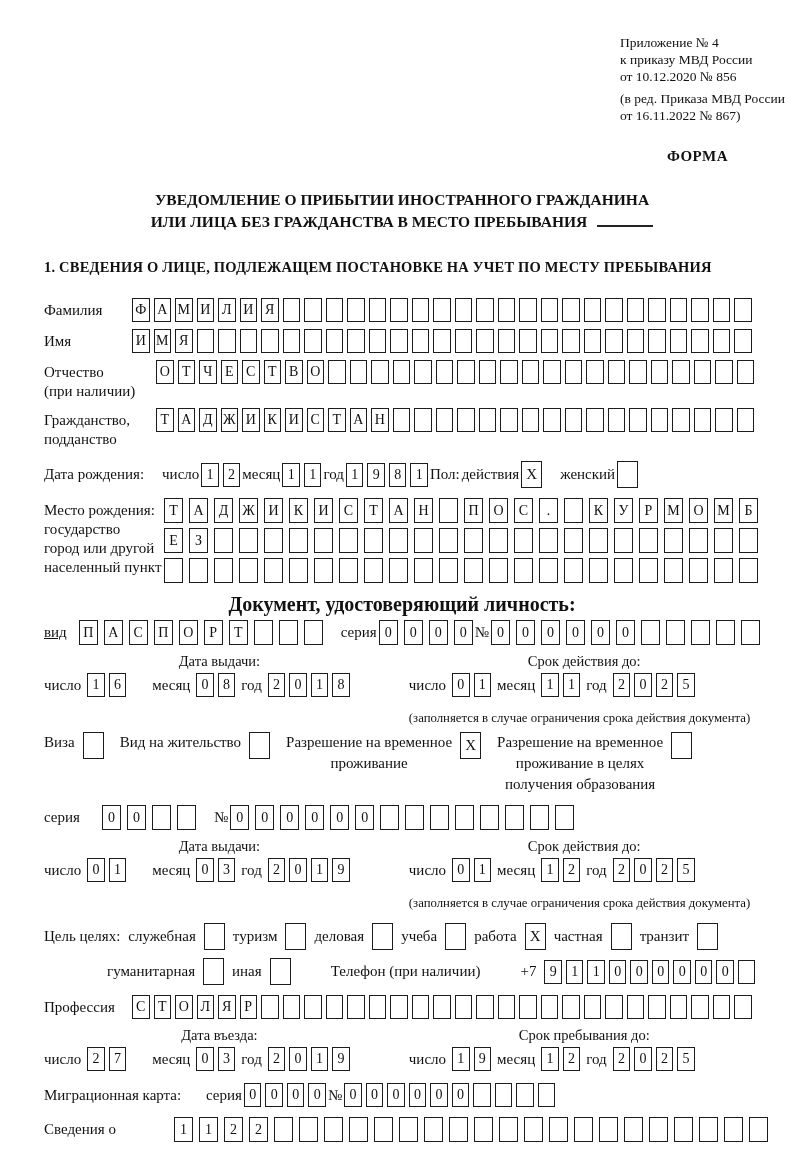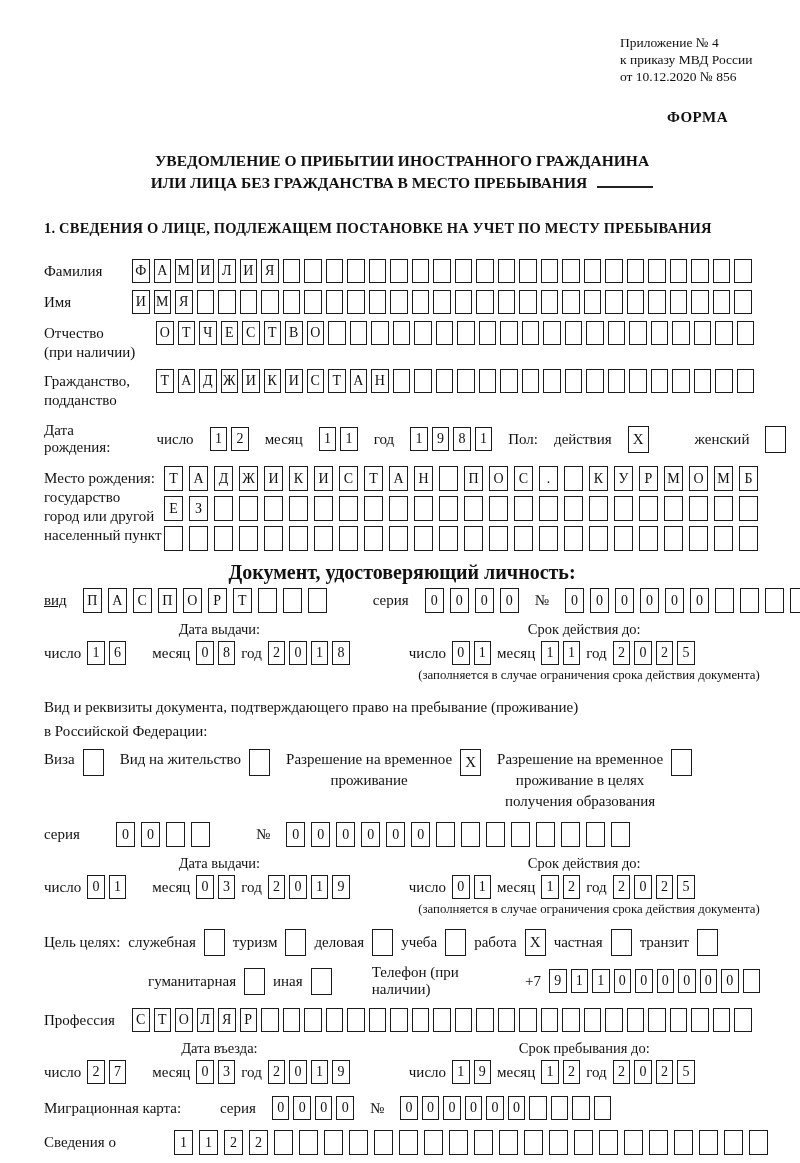--- a/index.html
+++ b/index.html
@@ -23,49 +23,53 @@
   .cell{box-sizing:border-box;flex:none;width:17.5px;height:24px;border:1.7px solid #1c1c1c;
         display:inline-flex;align-items:center;justify-content:center;
         font-size:14px;background:#fff;}
   .cells.wide{gap:6px;}
   .cells.wide .cell{width:19px;height:25px;}
   .stack{display:flex;flex-direction:column;gap:5px;}
 
   .cb{box-sizing:border-box;flex:none;width:21px;height:27px;border:1.7px solid #1c1c1c;
       display:inline-flex;align-items:center;justify-content:center;font-size:15px;background:#fff;}
 
-  .inline{display:flex;align-items:center;gap:16px;font-size:15px;}
+  .inline{display:flex;align-items:center;gap:2px;font-size:15px;}
   .gap14{width:14px;flex:none;}
   .gap24{width:24px;flex:none;}
 
   .doc-head{font-weight:bold;font-size:20px;text-align:center;margin-top:10px;}
 
   .dates-pair{display:flex;margin-top:8px;}
   .dgroup{width:49%;}
   .dgroup .dhead{font-size:14.5px;text-align:center;margin-bottom:3px;}
   .dline{display:flex;align-items:center;gap:6px;font-size:15px;}
-  .note{font-size:12.8px;text-align:right;margin-top:3px;}
+  .note{font-size:12.8px;margin-top:14px;}
 
   .intro{font-size:15px;margin-top:12px;line-height:24px;}
 
   .opts{display:flex;align-items:flex-start;margin-top:6px;gap:16px;}
   .opt{display:flex;align-items:flex-start;gap:8px;font-size:15px;}
   .opt .lbl{text-align:center;line-height:21px;}
 
-  .purpose2{margin-left:104px;}
+  .purpose2{margin-left:63px;}
 </style>
 </head>
 <body>
 
 <div class="page">
 
   <div class="appendix">
     <div>Приложение № 4</div>
     <div>к приказу МВД России</div>
     <div>от 10.12.2020 № 856</div>
+    <div class="amend">
+      <div>(в ред. Приказа МВД России</div>
+      <div>от 16.11.2022 № 867)</div>
+    </div>
   </div>
 
   <div class="forma">ФОРМА</div>
 
   <div class="title">
     <div>УВЕДОМЛЕНИЕ О ПРИБЫТИИ ИНОСТРАННОГО ГРАЖДАНИНА</div>
     <div><span>ИЛИ ЛИЦА БЕЗ ГРАЖДАНСТВА В МЕСТО ПРЕБЫВАНИЯ</span><span class="blank"></span></div>
   </div>
 
   <div class="sec-head">1. СВЕДЕНИЯ О ЛИЦЕ, ПОДЛЕЖАЩЕМ ПОСТАНОВКЕ НА УЧЕТ ПО МЕСТУ ПРЕБЫВАНИЯ</div>
@@ -413,24 +417,20 @@
             <span class="cell">2</span>
             <span class="cell">0</span>
             <span class="cell">2</span>
             <span class="cell">5</span>
           </span>
       </div>
       <div class="note">(заполняется в случае ограничения срока действия документа)</div>
     </div>
   </div>
 
-  <div class="intro">
-    <div>Вид и реквизиты документа, подтверждающего право на пребывание (проживание)</div>
-    <div>в Российской Федерации:</div>
-  </div>
 
   <div class="opts">
     <div class="opt">
       <span class="lbl">Виза</span>
       <span class="cb"></span>
     </div>
     <div class="opt">
       <span class="lbl">Вид на жительство</span>
       <span class="cb"></span>
     </div>

